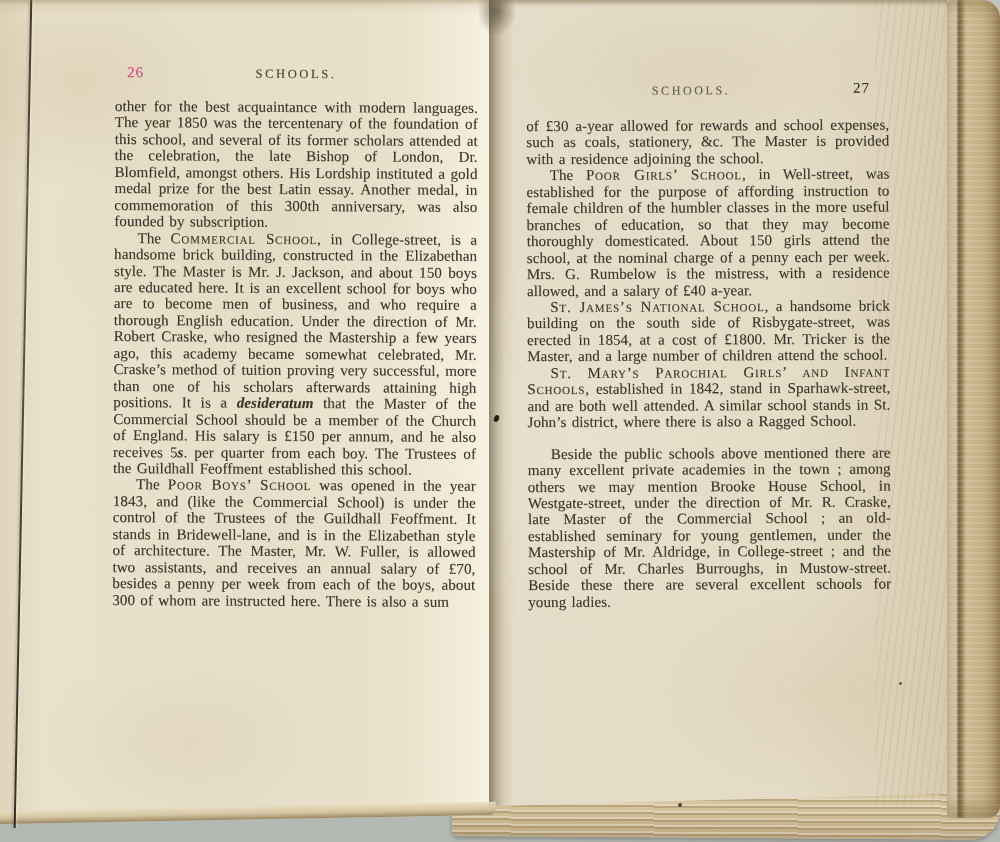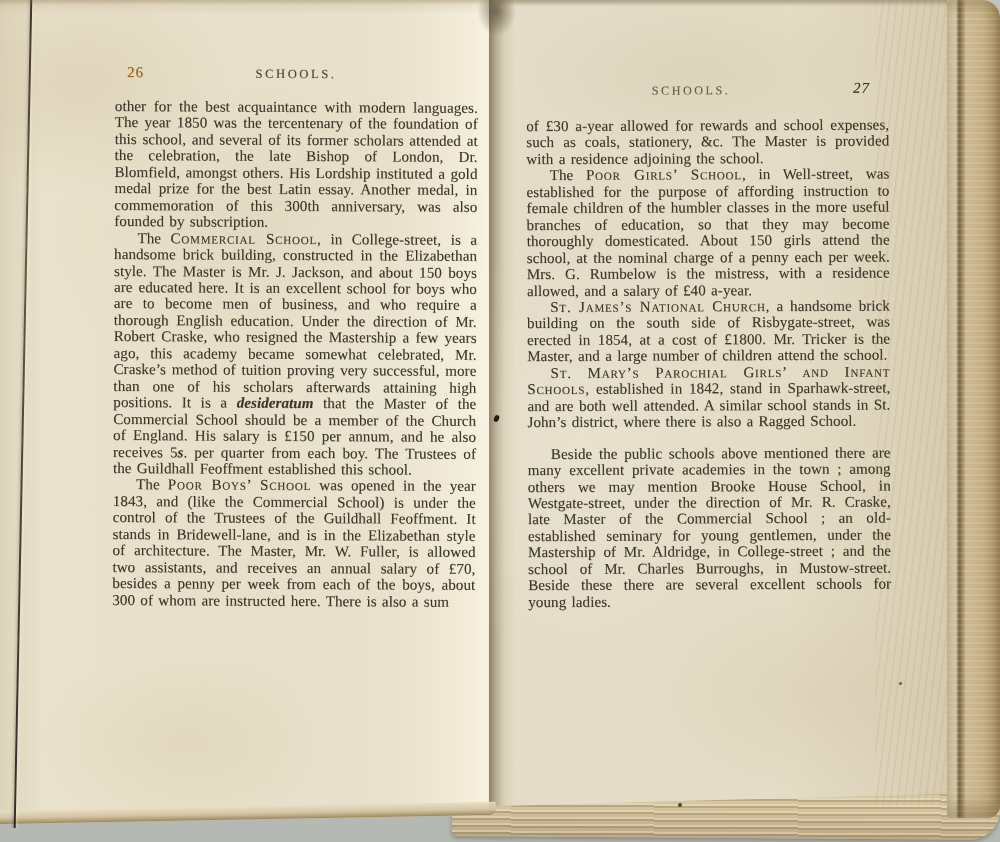--- a/index.html
+++ b/index.html
@@ -87,23 +87,23 @@
   .pagehead{position:absolute;width:362px;}
   .content-left .pagehead{left:115px;top:66px;}
   .content-right .pagehead{left:37px;top:84px;}
   .running-head{
     position:absolute;left:50%;transform:translateX(-50%);
     font-size:12.5px;letter-spacing:2.6px;color:#4e4636;white-space:nowrap;
     text-shadow:.3px .3px .4px rgba(70,60,42,.4);
     text-align:center;
   }
   .content-right .running-head{left:calc(50% - 16px);color:#675e49;font-size:12px;}
-  .pagenum{font-size:15px;color:#a16207;letter-spacing:1px;text-shadow:.3px .3px .4px rgba(70,60,42,.4);}
+  .pagenum{font-size:15px;color:#ec4899;letter-spacing:1px;text-shadow:.3px .3px .4px rgba(70,60,42,.4);}
   .pagenum-left{position:absolute;left:12px;top:-2px;}
-  .pagenum-right{position:absolute;right:18px;top:-3px;color:#3b342a;font-style:italic;}
+  .pagenum-right{position:absolute;right:18px;top:-3px;color:#3b342a;}
   .pagebody{position:absolute;}
   .content-left .pagebody{left:115px;top:98px;width:363px;}
   .content-right .pagebody{left:37px;top:118px;width:363px;}
   .para{
     margin:0;text-align:justify;font-size:15px;line-height:16.45px;color:#3c362b;
     letter-spacing:.1px;word-spacing:1.4px;
     text-shadow:.3px .3px .45px rgba(62,52,38,.38);
   }
   .para.indent{text-indent:1.55em;}
   .para.space-before{margin-top:15px;}
@@ -143,21 +143,21 @@
 </div>
 
 <div class="content content-right">
   <div class="pagehead">
     <span class="running-head">SCHOOLS.</span>
     <span class="pagenum pagenum-right">27</span>
   </div>
   <div class="pagebody">
       <p class="para"><span>of £30 a-year allowed for rewards and school expenses, such as coals, stationery, &amp;c. The Master is provided with a residence adjoining the school.</span></p>
       <p class="para indent"><span>The </span><span class="smallcaps">Poor Girls’ School</span><span>, in Well-street, was established for the purpose of affording instruction to female children of the humbler classes in the more useful branches of education, so that they may become thoroughly domesticated. About 150 girls attend the school, at the nominal charge of a penny each per week. Mrs. G. Rumbelow is the mistress, with a residence allowed, and a salary of £40 a-year.</span></p>
-      <p class="para indent"><span class="smallcaps">St. James’s National Church</span><span>, a handsome brick building on the south side of Risbygate-street, was erected in 1854, at a cost of £1800. Mr. Tricker is the Master, and a large number of children attend the school.</span></p>
+      <p class="para indent"><span class="smallcaps">St. James’s National School</span><span>, a handsome brick building on the south side of Risbygate-street, was erected in 1854, at a cost of £1800. Mr. Tricker is the Master, and a large number of children attend the school.</span></p>
       <p class="para indent"><span class="smallcaps">St. Mary’s Parochial Girls’ and Infant Schools</span><span>, established in 1842, stand in Sparhawk-street, and are both well attended. A similar school stands in St. John’s district, where there is also a Ragged School.</span></p>
       <p class="para indent space-before"><span>Beside the public schools above mentioned there are many excellent private academies in the town ; among others we may mention Brooke House School, in Westgate-street, under the direction of Mr. R. Craske, late Master of the Commercial School ; an old-established seminary for young gentlemen, under the Mastership of Mr. Aldridge, in College-street ; and the school of Mr. Charles Burroughs, in Mustow-street. Beside these there are several excellent schools for young ladies.</span></p>
     </div>
 </div>
 
 <div class="speck speck-gutter"></div>
 <div class="speck speck-stack"></div>
 <div class="speck speck-margin"></div>
 
 </body></html>

